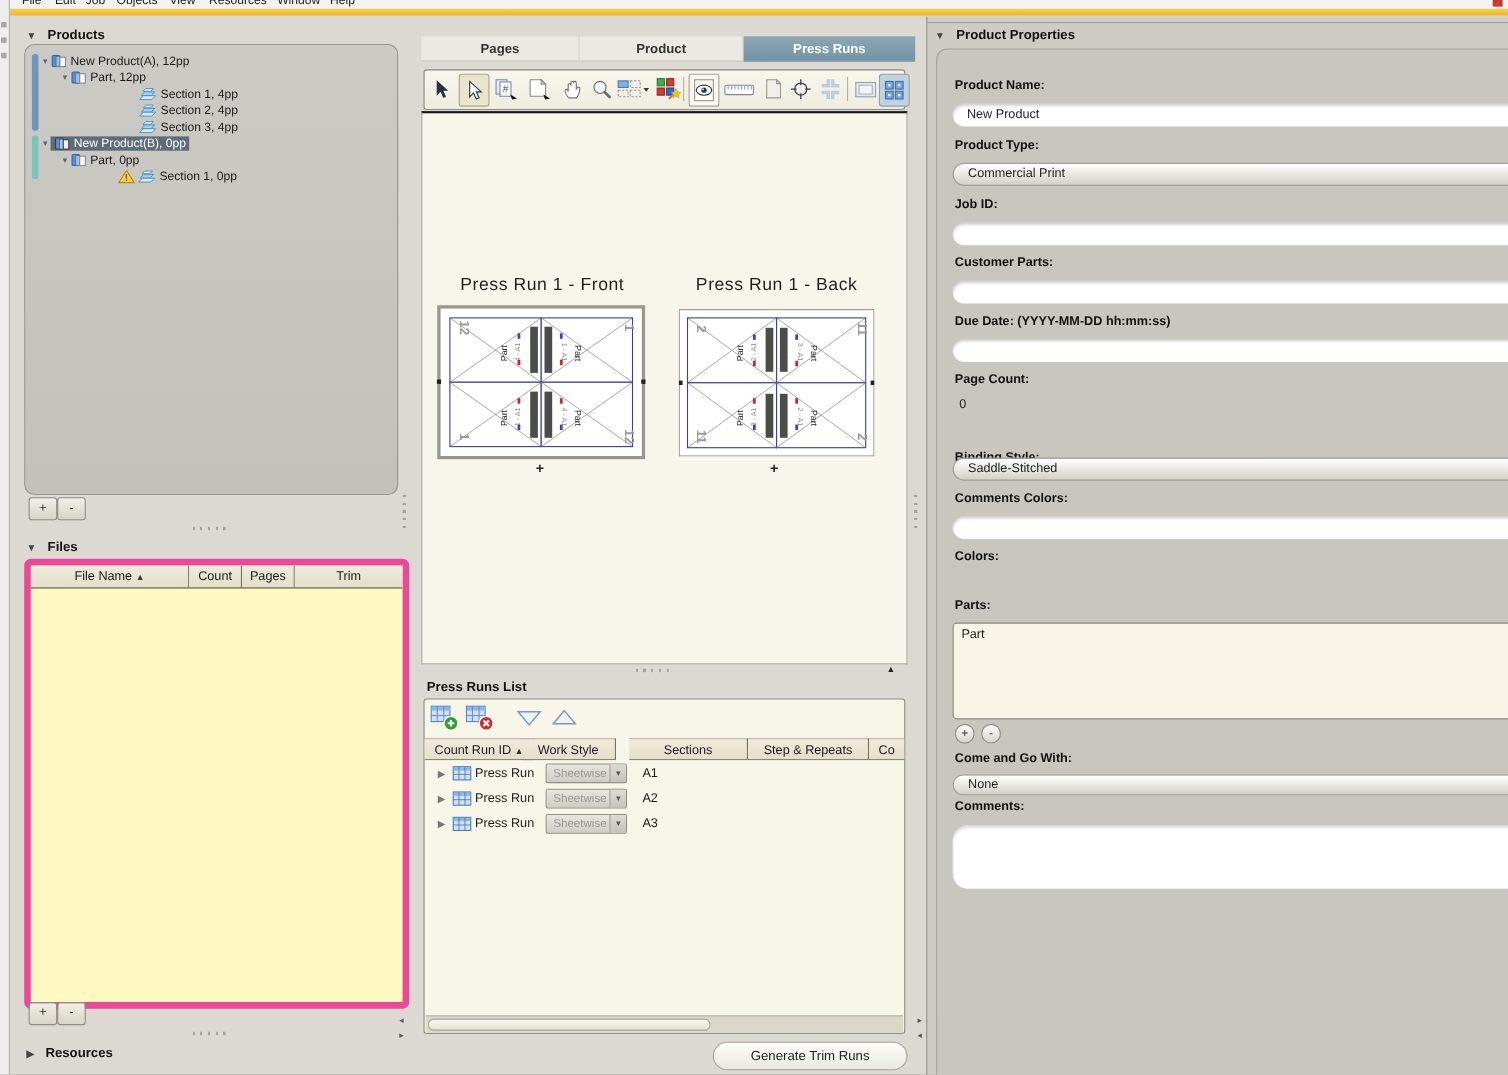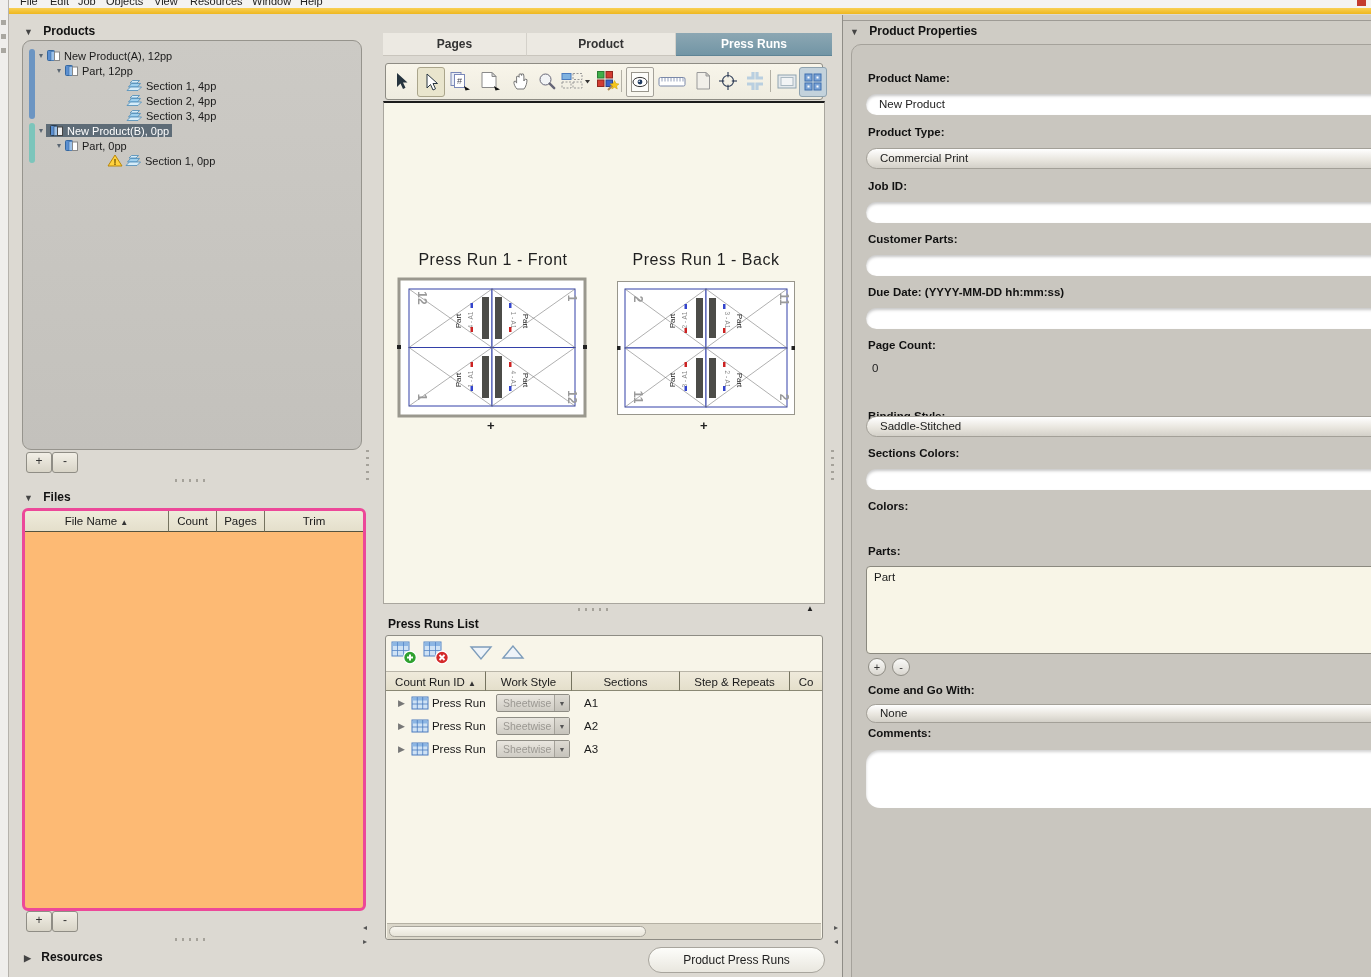--- a/index.html
+++ b/index.html
@@ -22,22 +22,22 @@
   .grp-bar{position:absolute;width:6px;border-radius:3px;}
   .trow{position:absolute;height:15px;display:flex;align-items:center;font-size:11px;white-space:nowrap;}
   .trow .car{font-size:8px;color:#5a6672;margin-right:3px;}
   .trow svg{margin-right:3px;flex:none;}
   .tsel{background:#5e6c77;color:#fff;padding:0 3px;}
   .sqbtn{position:absolute;width:24px;height:19px;background:linear-gradient(#f2efe6,#d8d4c7);
        border:1px solid #8f8d85;border-radius:3px;font-size:12px;line-height:16px;text-align:center;color:#333;}
   .dots-h{position:absolute;width:30px;height:3px;background:repeating-linear-gradient(90deg,#a5a29a 0 2px,transparent 2px 7px);}
   .dots-v{position:absolute;width:3px;height:32px;background:repeating-linear-gradient(#a5a29a 0 2px,transparent 2px 7px);}
   .split-ar{position:absolute;font-size:8px;color:#555;line-height:8px;}
-  #files-box{position:absolute;left:22px;top:508px;width:338px;height:397px;background:#fdba74;
-       border:3px solid #ec4899;border-radius:6px;overflow:hidden;}
+  #files-box{position:absolute;left:22px;top:508px;width:338px;height:397px;background:#fef9c3;
+       border:6px solid #ec4899;border-radius:6px;overflow:hidden;}
   .fhead{position:absolute;top:0;height:21px;line-height:21px;background:linear-gradient(#efebdb,#e4dfcb);
        border-right:1px solid #75735f;border-bottom:1px solid #55533f;font-size:11.5px;text-align:center;box-sizing:border-box;}
   
   .tab{position:absolute;top:33px;height:23px;line-height:23px;text-align:center;font-size:12px;font-weight:bold;
        color:#333;background:#ece9e2;border-bottom:1px solid #c9c5bd;border-right:1px solid #d4d1ca;box-sizing:border-box;}
   .tab.active{background:linear-gradient(#8ca7b3,#7295a5);color:#fff;border-bottom:1px solid #5f8495;border-right:none;}
   #toolbar{position:absolute;left:385px;top:63px;width:438px;height:37px;background:linear-gradient(#f8f5ea,#efece0);
        border:1px solid #8e8c84;border-radius:3px;box-sizing:border-box;}
   .tbtn{position:absolute;top:67px;width:26px;height:28px;display:flex;align-items:center;justify-content:center;}
   .tbtn.pressed{background:#e9e5cd;border:1px solid #aaa58b;border-radius:3px;}
@@ -525,21 +525,21 @@
   <div class="prl-tool" style="left:500px;top:643px">
     <svg width="26" height="19">
         <polygon points="13,3 3,15 23,15" fill="#eef3f8" stroke="#7d9cba" stroke-width="1.4"></polygon>
       </svg>
   </div>
 
   <div class="hcell" style="left:386px;width:100px">
     <span>Count Run ID</span>
     <span style="font-size:8px;color:#333">▲</span>
   </div>
-  <div class="hcell" style="left:486px;width:86px">Work Style</div>
+  <div class="hcell" style="left:474px;width:86px">Work Style</div>
   <div class="hcell" style="left:572px;width:108px">Sections</div>
   <div class="hcell" style="left:680px;width:110px">Step &amp; Repeats</div>
   <div class="hcell" style="left:790px;width:32px;border-right:none">Co</div>
 
   <div class="prl-row" style="left:398px;top:693px">
     <span class="expander">▶</span>
     <svg width="18" height="14" style="margin:0 3px 0 6px">
         <rect x="1" y="1" width="16" height="12" fill="#cfe2f5" stroke="#4a7bbe"></rect>
         <rect x="1.5" y="1.5" width="15" height="3" fill="#8cb6e4"></rect>
         <g stroke="#4a7bbe" stroke-width=".8">
@@ -591,21 +591,21 @@
   <div class="ddown" style="left:496px;top:740px">
     <span>Sheetwise</span>
     <span class="arr">▼</span>
   </div>
   <div class="prl-row" style="left:584px;top:739px">A3</div>
 
   <div id="hscroll">
     <div id="hthumb"></div>
   </div>
 
-  <div id="gen-btn">Product Press Runs</div>
+  <div id="gen-btn">Generate Trim Runs</div>
 
   <div id="right-bg"></div>
   <div id="right-vline"></div>
   <div id="right-hline"></div>
   <div class="sec-hdr" style="left:850px;top:24px">
     <span class="car">▼</span>
     <span>Product Properties</span>
   </div>
   <div id="pp-panel"></div>
 
@@ -623,21 +623,21 @@
 
   <div class="flabel" style="top:286px">Due Date: (YYYY-MM-DD hh:mm:ss)</div>
   <div class="pill" style="top:308px"></div>
 
   <div class="flabel" style="top:339px">Page Count:</div>
   <div class="statval" style="top:362px">0</div>
 
   <div class="flabel" style="top:410px">Binding Style:</div>
   <div class="pill grad" style="top:416px">Saddle-Stitched</div>
 
-  <div class="flabel" style="top:447px">Sections Colors:</div>
+  <div class="flabel" style="top:447px">Comments Colors:</div>
   <div class="pill" style="top:469px"></div>
 
   <div class="flabel" style="top:500px">Colors:</div>
 
   <div class="flabel" style="top:545px">Parts:</div>
   <div id="parts-list">
     <div>Part</div>
   </div>
   <div class="rndbtn" style="left:868px;top:658px">+</div>
   <div class="rndbtn" style="left:892px;top:658px">-</div>

